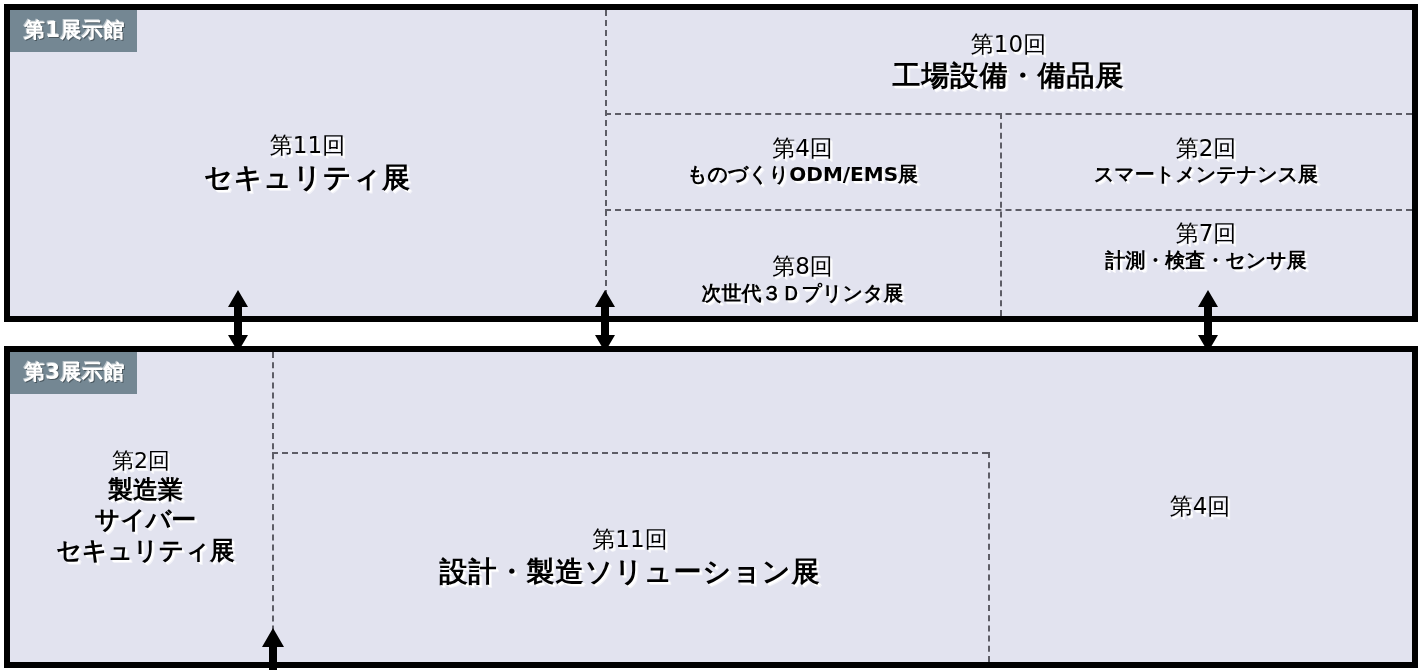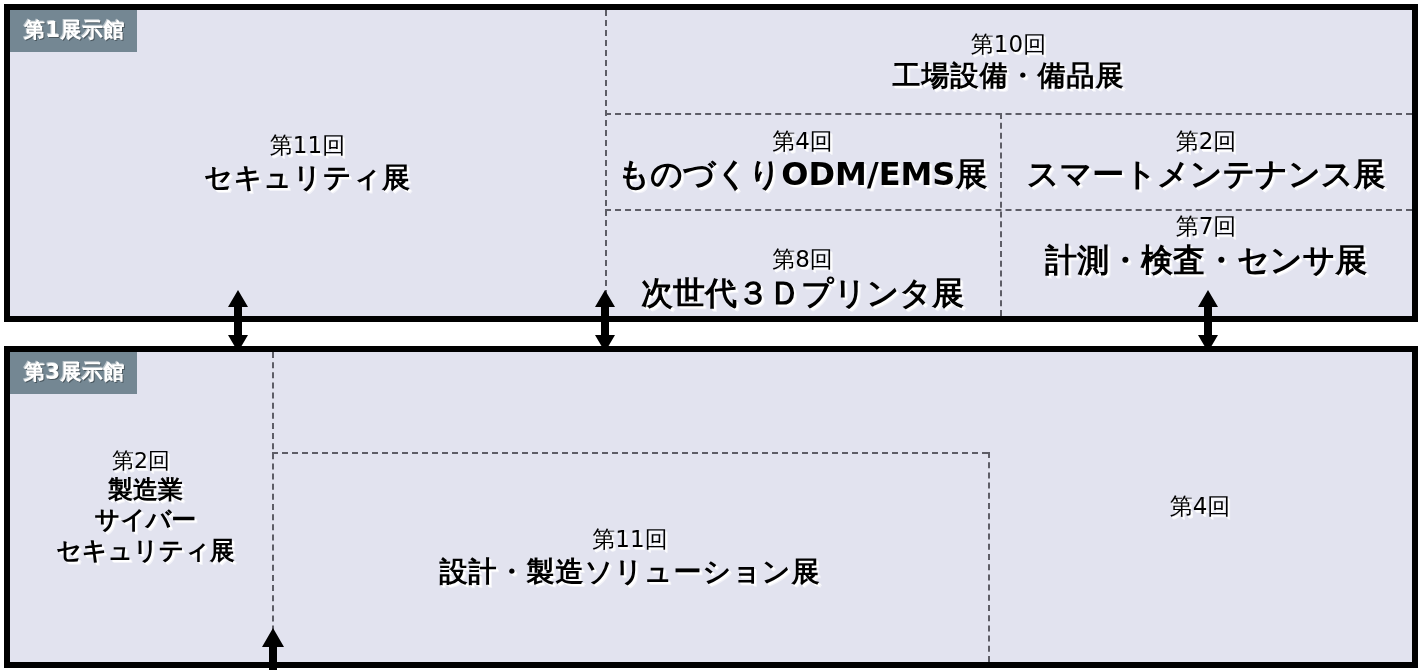--- a/index.html
+++ b/index.html
@@ -81,21 +81,21 @@
   .zone .title {
     font-weight: bold;
     line-height: 1.18;
     white-space: pre-line;
     text-shadow: 2px 2px 0 #ffffff, 3px 3px 0 rgba(255,255,255,.55);
   }
 
   
   .t-xl .title { font-size: 28px; letter-spacing: 1px; }
   .t-lg .title { font-size: 34px; letter-spacing: 0.5px; }
-  .t-md .title { font-size: 32px; }
+  .t-md .title { font-size: 20px; }
   .t-xs .title { font-size: 25px; line-height: 1.22; margin-left: 9px; }
   .t-xs .edition { font-size: 22px; }
 
   
   .vdash {
     position: absolute;
     border-left: 2px dashed #5d5d66;
     width: 0;
     z-index: 5;
   }

